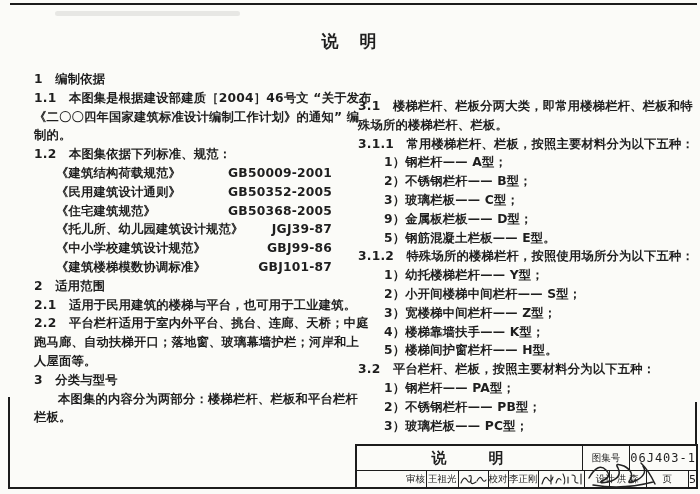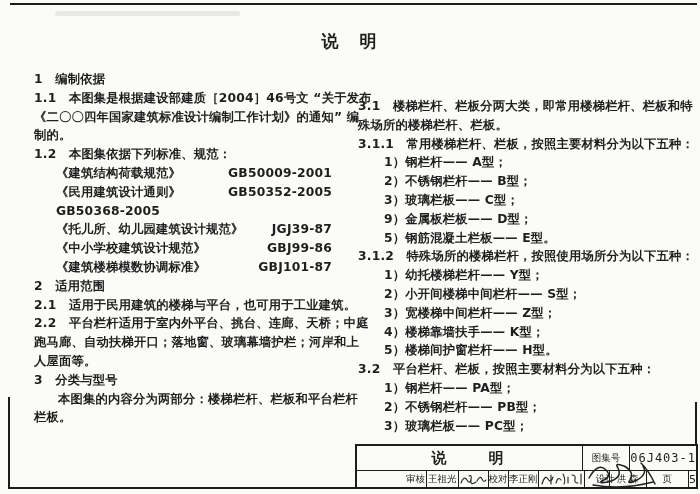--- a/index.html
+++ b/index.html
@@ -57,20 +57,21 @@
     <div class="ln">1.2　本图集依据下列标准、规范：</div>
     <div class="ln book">
       <span>《建筑结构荷载规范》</span>
       <span>GB50009-2001</span>
     </div>
     <div class="ln book">
       <span>《民用建筑设计通则》</span>
       <span>GB50352-2005</span>
     </div>
     <div class="ln book">
+      <span>《住宅建筑规范》</span>
       <span>GB50368-2005</span>
     </div>
     <div class="ln book">
       <span>《托儿所、幼儿园建筑设计规范》</span>
       <span>JGJ39-87</span>
     </div>
     <div class="ln book">
       <span>《中小学校建筑设计规范》</span>
       <span>GBJ99-86</span>
     </div>

